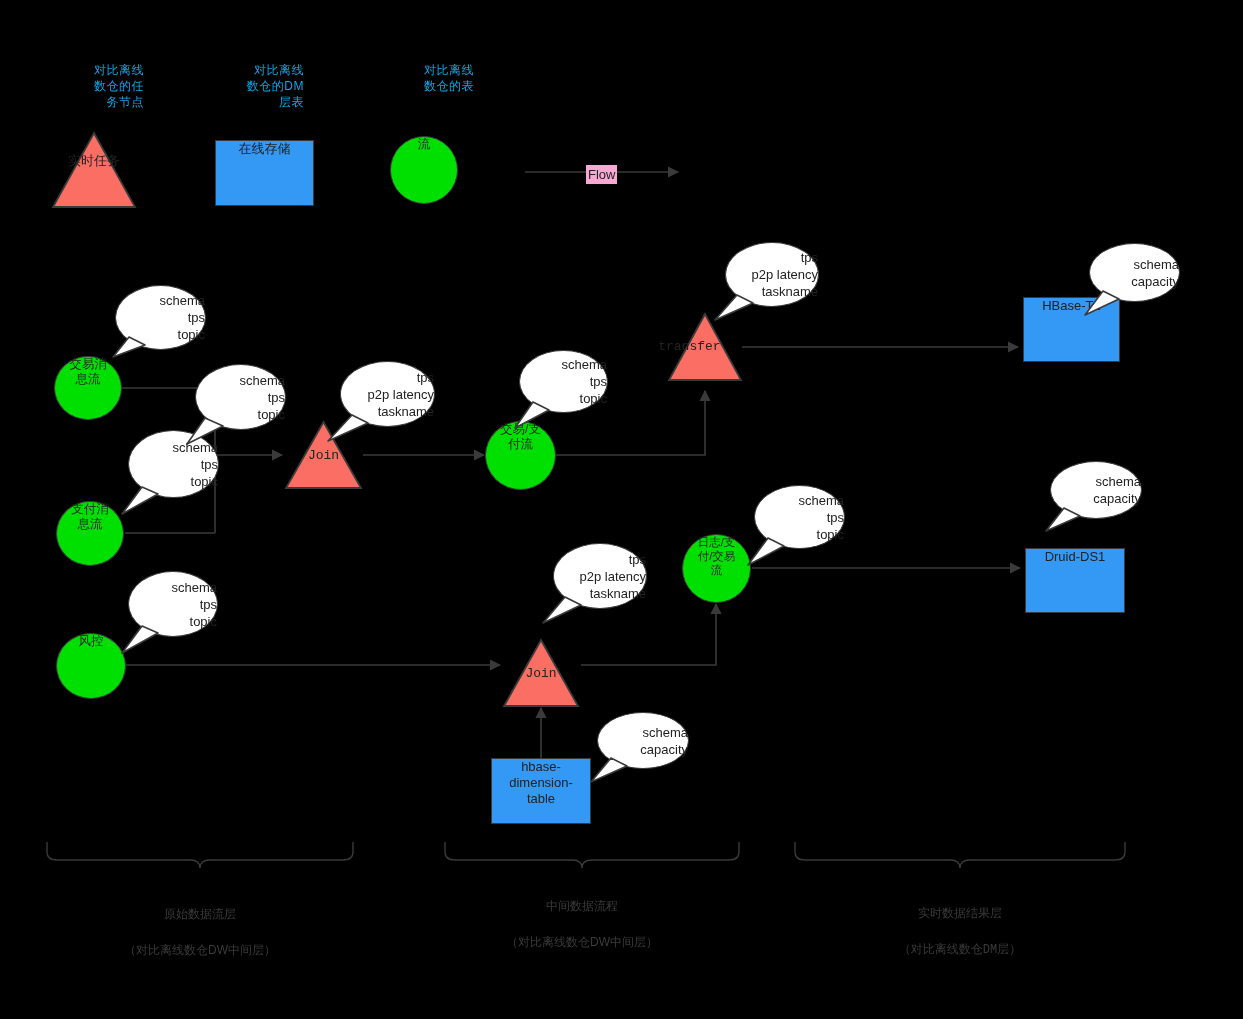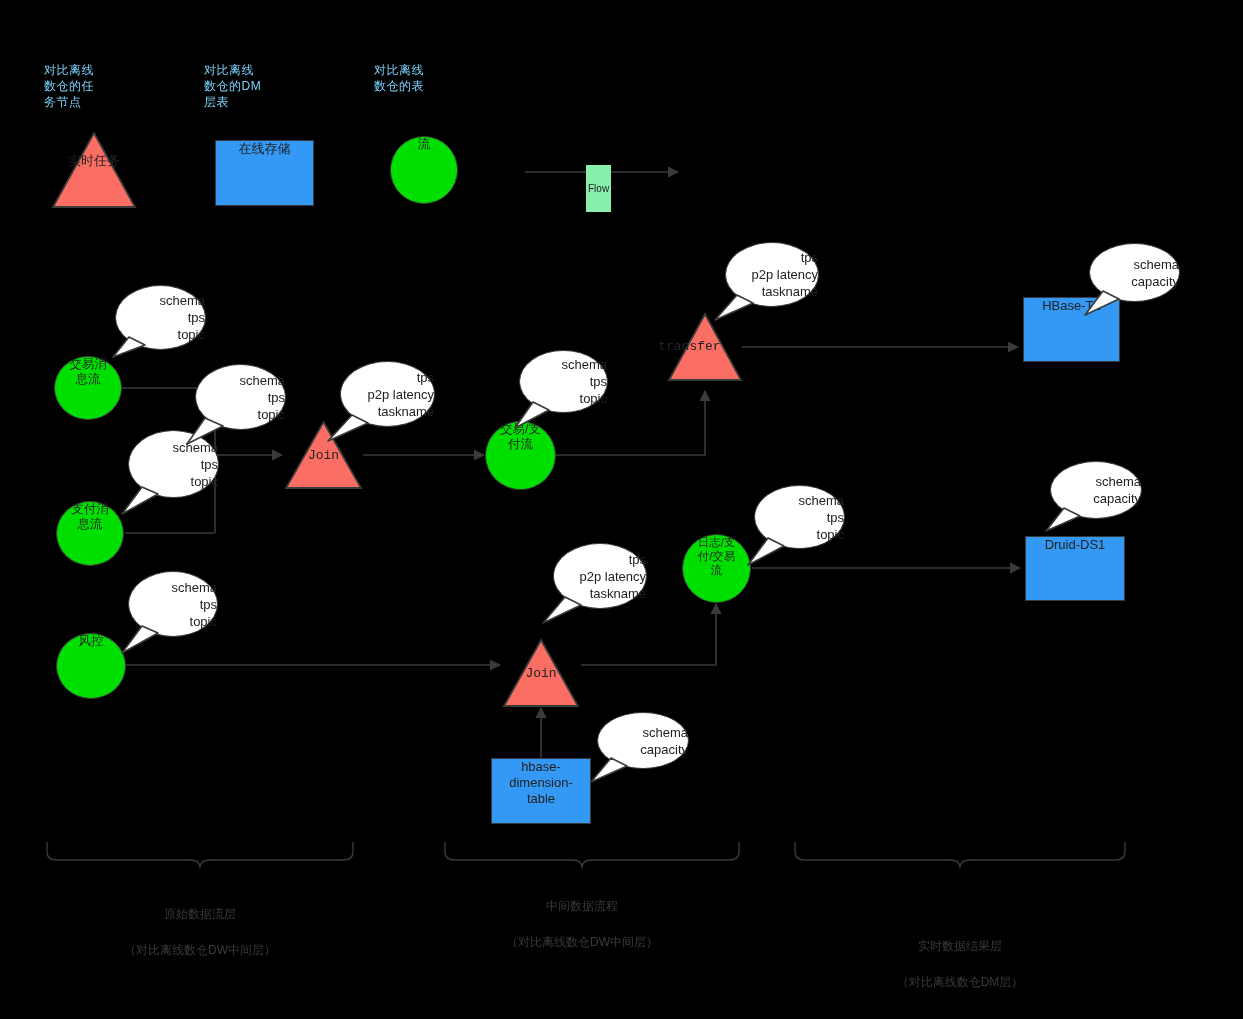--- a/index.html
+++ b/index.html
@@ -6,22 +6,22 @@
   body{
     width:1243px;height:1019px;position:relative;overflow:hidden;
     font-family:"Liberation Sans","DejaVu Sans",sans-serif;
     background:#000;color:#222;
   }
   #canvas{position:absolute;left:0;top:0;width:1243px;height:1019px;}
   .node{position:absolute;box-sizing:border-box;display:flex;align-items:flex-start;justify-content:center;text-align:center;}
 
   
   .caption{
-    position:absolute;color:#7dd3fc;font-size:12px;line-height:16px;
-    text-align:left;white-space:pre-line;letter-spacing:.5px;
+    position:absolute;color:#0ea5e9;font-size:12px;line-height:16px;
+    text-align:right;white-space:pre-line;letter-spacing:.5px;
   }
 
   
   .rect{
     background:#3399f5;border:1.6px solid #3a3a3a;
     color:#222;font-size:13px;line-height:16px;
   }
 
   
   .circle{
@@ -48,22 +48,22 @@
     display:flex;align-items:center;justify-content:center;
   }
   .balloon .txt{
     position:relative;z-index:3;color:#222;font-size:13px;line-height:17px;
     text-align:right;white-space:pre-line;width:100%;
   }
   .balloon svg.tail{position:absolute;overflow:visible;z-index:2;}
 
   
   .flowlabel{
-    position:absolute;background:#86efac;color:#222;font-size:10px;
-    padding:16px 2px;line-height:15px;
+    position:absolute;background:#f9a8d4;color:#222;font-size:13px;
+    padding:2px 2px;line-height:15px;
   }
 
   
   .gcap{
     position:absolute;color:#3a3a3a;font-size:12px;line-height:18px;
     text-align:center;white-space:pre-line;
   }
 </style>
 </head>
 <body>
@@ -171,21 +171,21 @@
 <div class="node rect" style="left:1023px;top:297px;width:97px;height:65px;">
   <span>HBase-T1</span>
 </div>
 
 <div class="node circle" style="left:682px;top:534px;width:69px;height:69px;white-space:pre-line;">
   <span style="font-size:11.5px;line-height:14px;">日志/支
 付/交易
 流</span>
 </div>
 
-<div class="node rect" style="left:1025px;top:536px;width:100px;height:65px;">
+<div class="node rect" style="left:1025px;top:548px;width:100px;height:65px;">
   <span>Druid-DS1</span>
 </div>
 
 <div class="node tri" style="left:501px;top:638px;width:80px;height:70px;">
   <svg width="80" height="70" viewBox="0 0 80 70">
     <polygon points="40,2 77,68 3,68" fill="#fa6e64" stroke="#3a3a3a" stroke-width="1.8"></polygon>
   </svg>
   <span class="tlabel" style="top:28px;">Join</span>
 </div>
 
@@ -325,16 +325,16 @@
 </div>
 
 <div class="gcap" style="left:100px;top:887px;width:200px;">
   <div>原始数据流层</div>
   <div>（对比离线数仓DW中间层）</div>
 </div>
 <div class="gcap" style="left:472px;top:879px;width:220px;">
   <div>中间数据流程</div>
   <div>（对比离线数仓DW中间层）</div>
 </div>
-<div class="gcap" style="left:860px;top:919px;width:200px;">
+<div class="gcap" style="left:860px;top:887px;width:200px;font-family:Liberation Mono, monospace;">
   <div>实时数据结果层</div>
   <div>（对比离线数仓DM层）</div>
 </div>
 
 </body></html>

